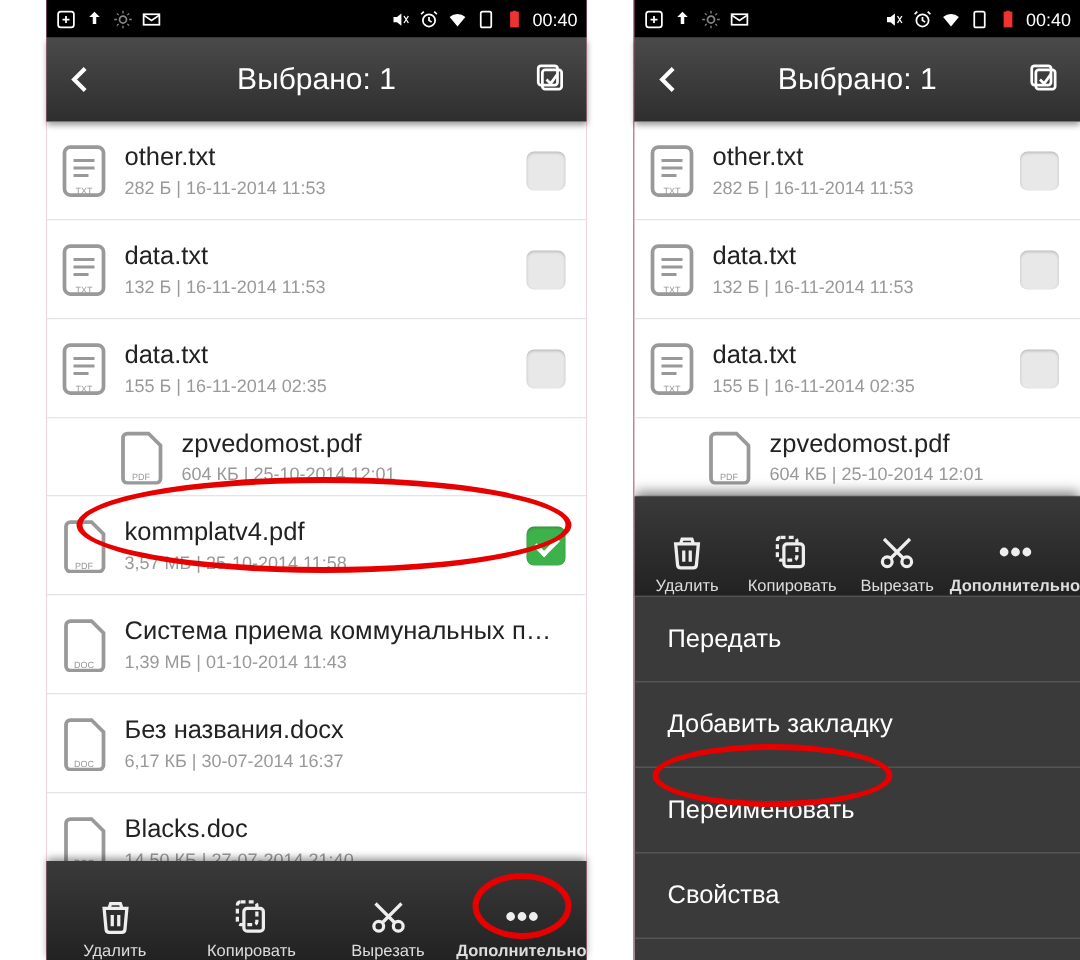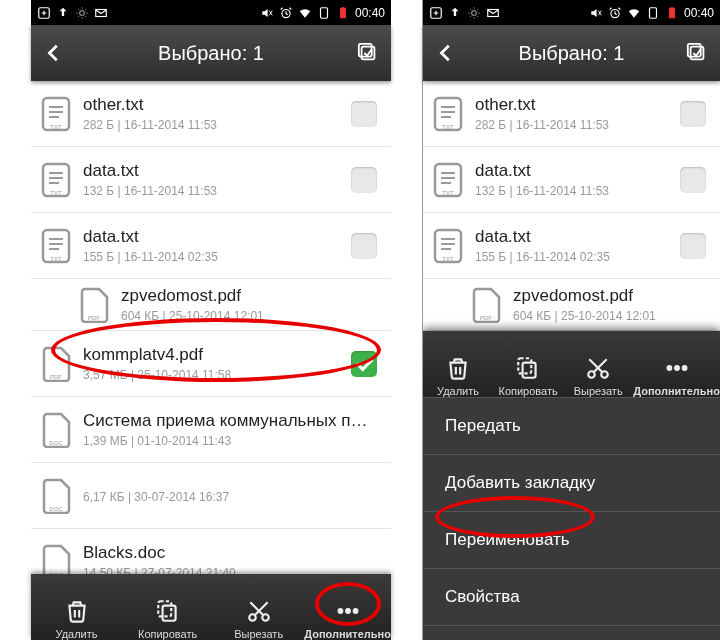--- a/index.html
+++ b/index.html
@@ -182,20 +182,21 @@
         <div class="fmeta">1,39 МБ | 01-10-2014 11:43</div>
       </div>
     </div>
 
     <div class="row">
       <svg class="ficon" viewBox="0 0 30 36">
           <path d="M6 2h14l8 8v22a3 3 0 01-3 3H6a3 3 0 01-3-3V5a3 3 0 013-3z" fill="none" stroke="#999" stroke-width="2.5"></path>
           <text x="15" y="33" font-size="6" fill="#999" text-anchor="middle">DOC</text>
         </svg>
       <div class="ftxt">
+        <div class="fname">Без названия.docx</div>
         <div class="fmeta">6,17 КБ | 30-07-2014 16:37</div>
       </div>
     </div>
 
     <div class="row">
       <svg class="ficon" viewBox="0 0 30 36">
           <path d="M6 2h14l8 8v22a3 3 0 01-3 3H6a3 3 0 01-3-3V5a3 3 0 013-3z" fill="none" stroke="#999" stroke-width="2.5"></path>
           <text x="15" y="33" font-size="6" fill="#999" text-anchor="middle">DOC</text>
         </svg>
       <div class="ftxt">

